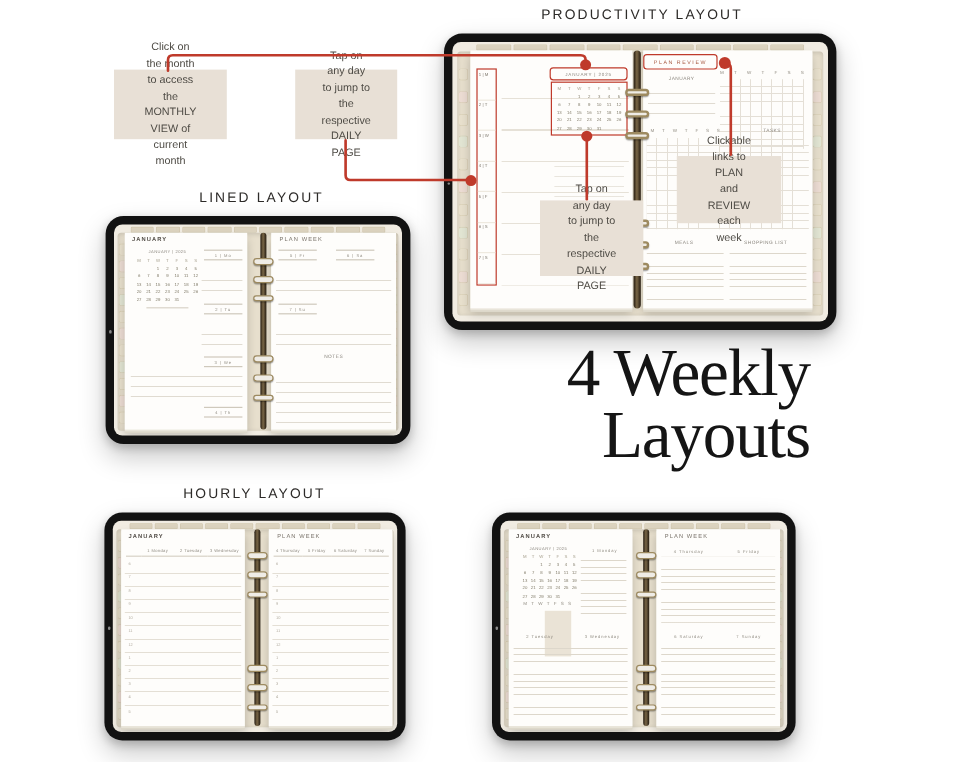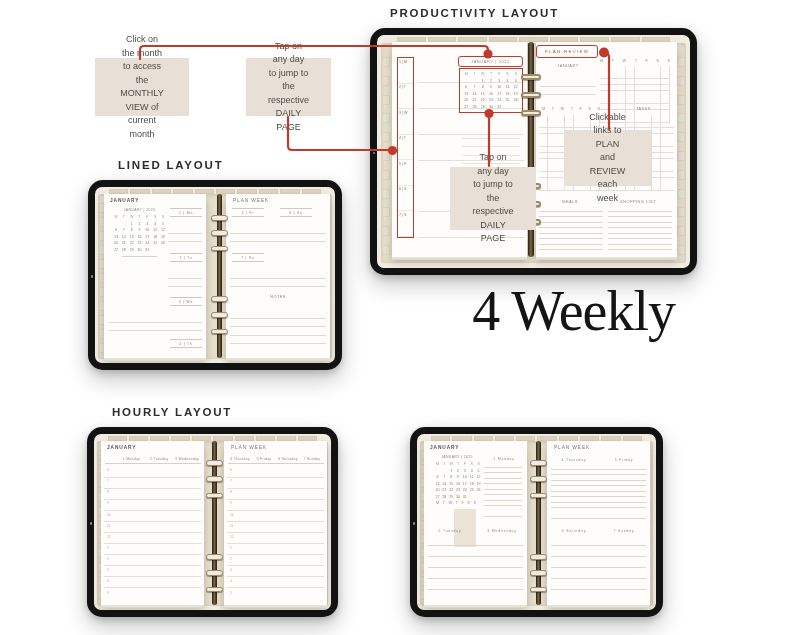--- a/index.html
+++ b/index.html
@@ -1,19 +1,19 @@
 <!DOCTYPE html>
 <html><head>
 <meta charset="utf-8">
 <style>
   html,body{margin:0;padding:0;background:#fff;}
   .canvas{position:relative;width:794px;height:635px;background:#ffffff;overflow:hidden;
           font-family:"Liberation Sans",sans-serif;}
   
-  .h-label{position:absolute;font-size:11.5px;letter-spacing:1.8px;color:#2d2b29;font-weight:700;white-space:nowrap;}
+  .h-label{position:absolute;font-size:11.5px;letter-spacing:1.8px;color:#2d2b29;text-align:center;font-weight:400;white-space:nowrap;}
   .main-title{position:absolute;font-family:"Liberation Serif",serif;font-weight:400;color:#151515;
               text-align:right;font-size:56px;line-height:.92;letter-spacing:-1px;}
   
   .callout{position:absolute;background:#e8e0d6;color:#4e4b45;font-size:9px;line-height:1.5;
            display:flex;align-items:center;justify-content:center;text-align:center;
            padding:4px 24px;box-sizing:border-box;z-index:40;}
   
   .tablet{position:absolute;box-sizing:border-box;background:#121212;border-radius:15px;padding:7px;
           box-shadow:0 10px 22px rgba(0,0,0,.22),0 3px 7px rgba(0,0,0,.18);}
   .cam{position:absolute;left:2.5px;top:50%;width:2.5px;height:2.5px;border-radius:50%;background:#8a8a8a;}
@@ -70,20 +70,21 @@
 <body>
 
 <div class="canvas">
 
   <div class="h-label" style="left:390px;top:7px;width:290px;">PRODUCTIVITY LAYOUT</div>
   <div class="h-label" style="left:118px;top:159px;width:200px;">LINED LAYOUT</div>
   <div class="h-label" style="left:112px;top:406px;width:200px;">HOURLY LAYOUT</div>
 
   <div class="main-title" style="left:403px;top:286px;width:272px;">
     <div>4 Weekly</div>
+    <div>Layouts</div>
   </div>
 
   <div class="tablet" style="left:370px;top:28px;width:327px;height:247px;">
     <span class="cam"></span>
     <div class="screen">
       <div class="toptabs" style="left:20px;right:20px;top:2px;">
           <i></i>
           <i></i>
           <i></i>
           <i></i>

